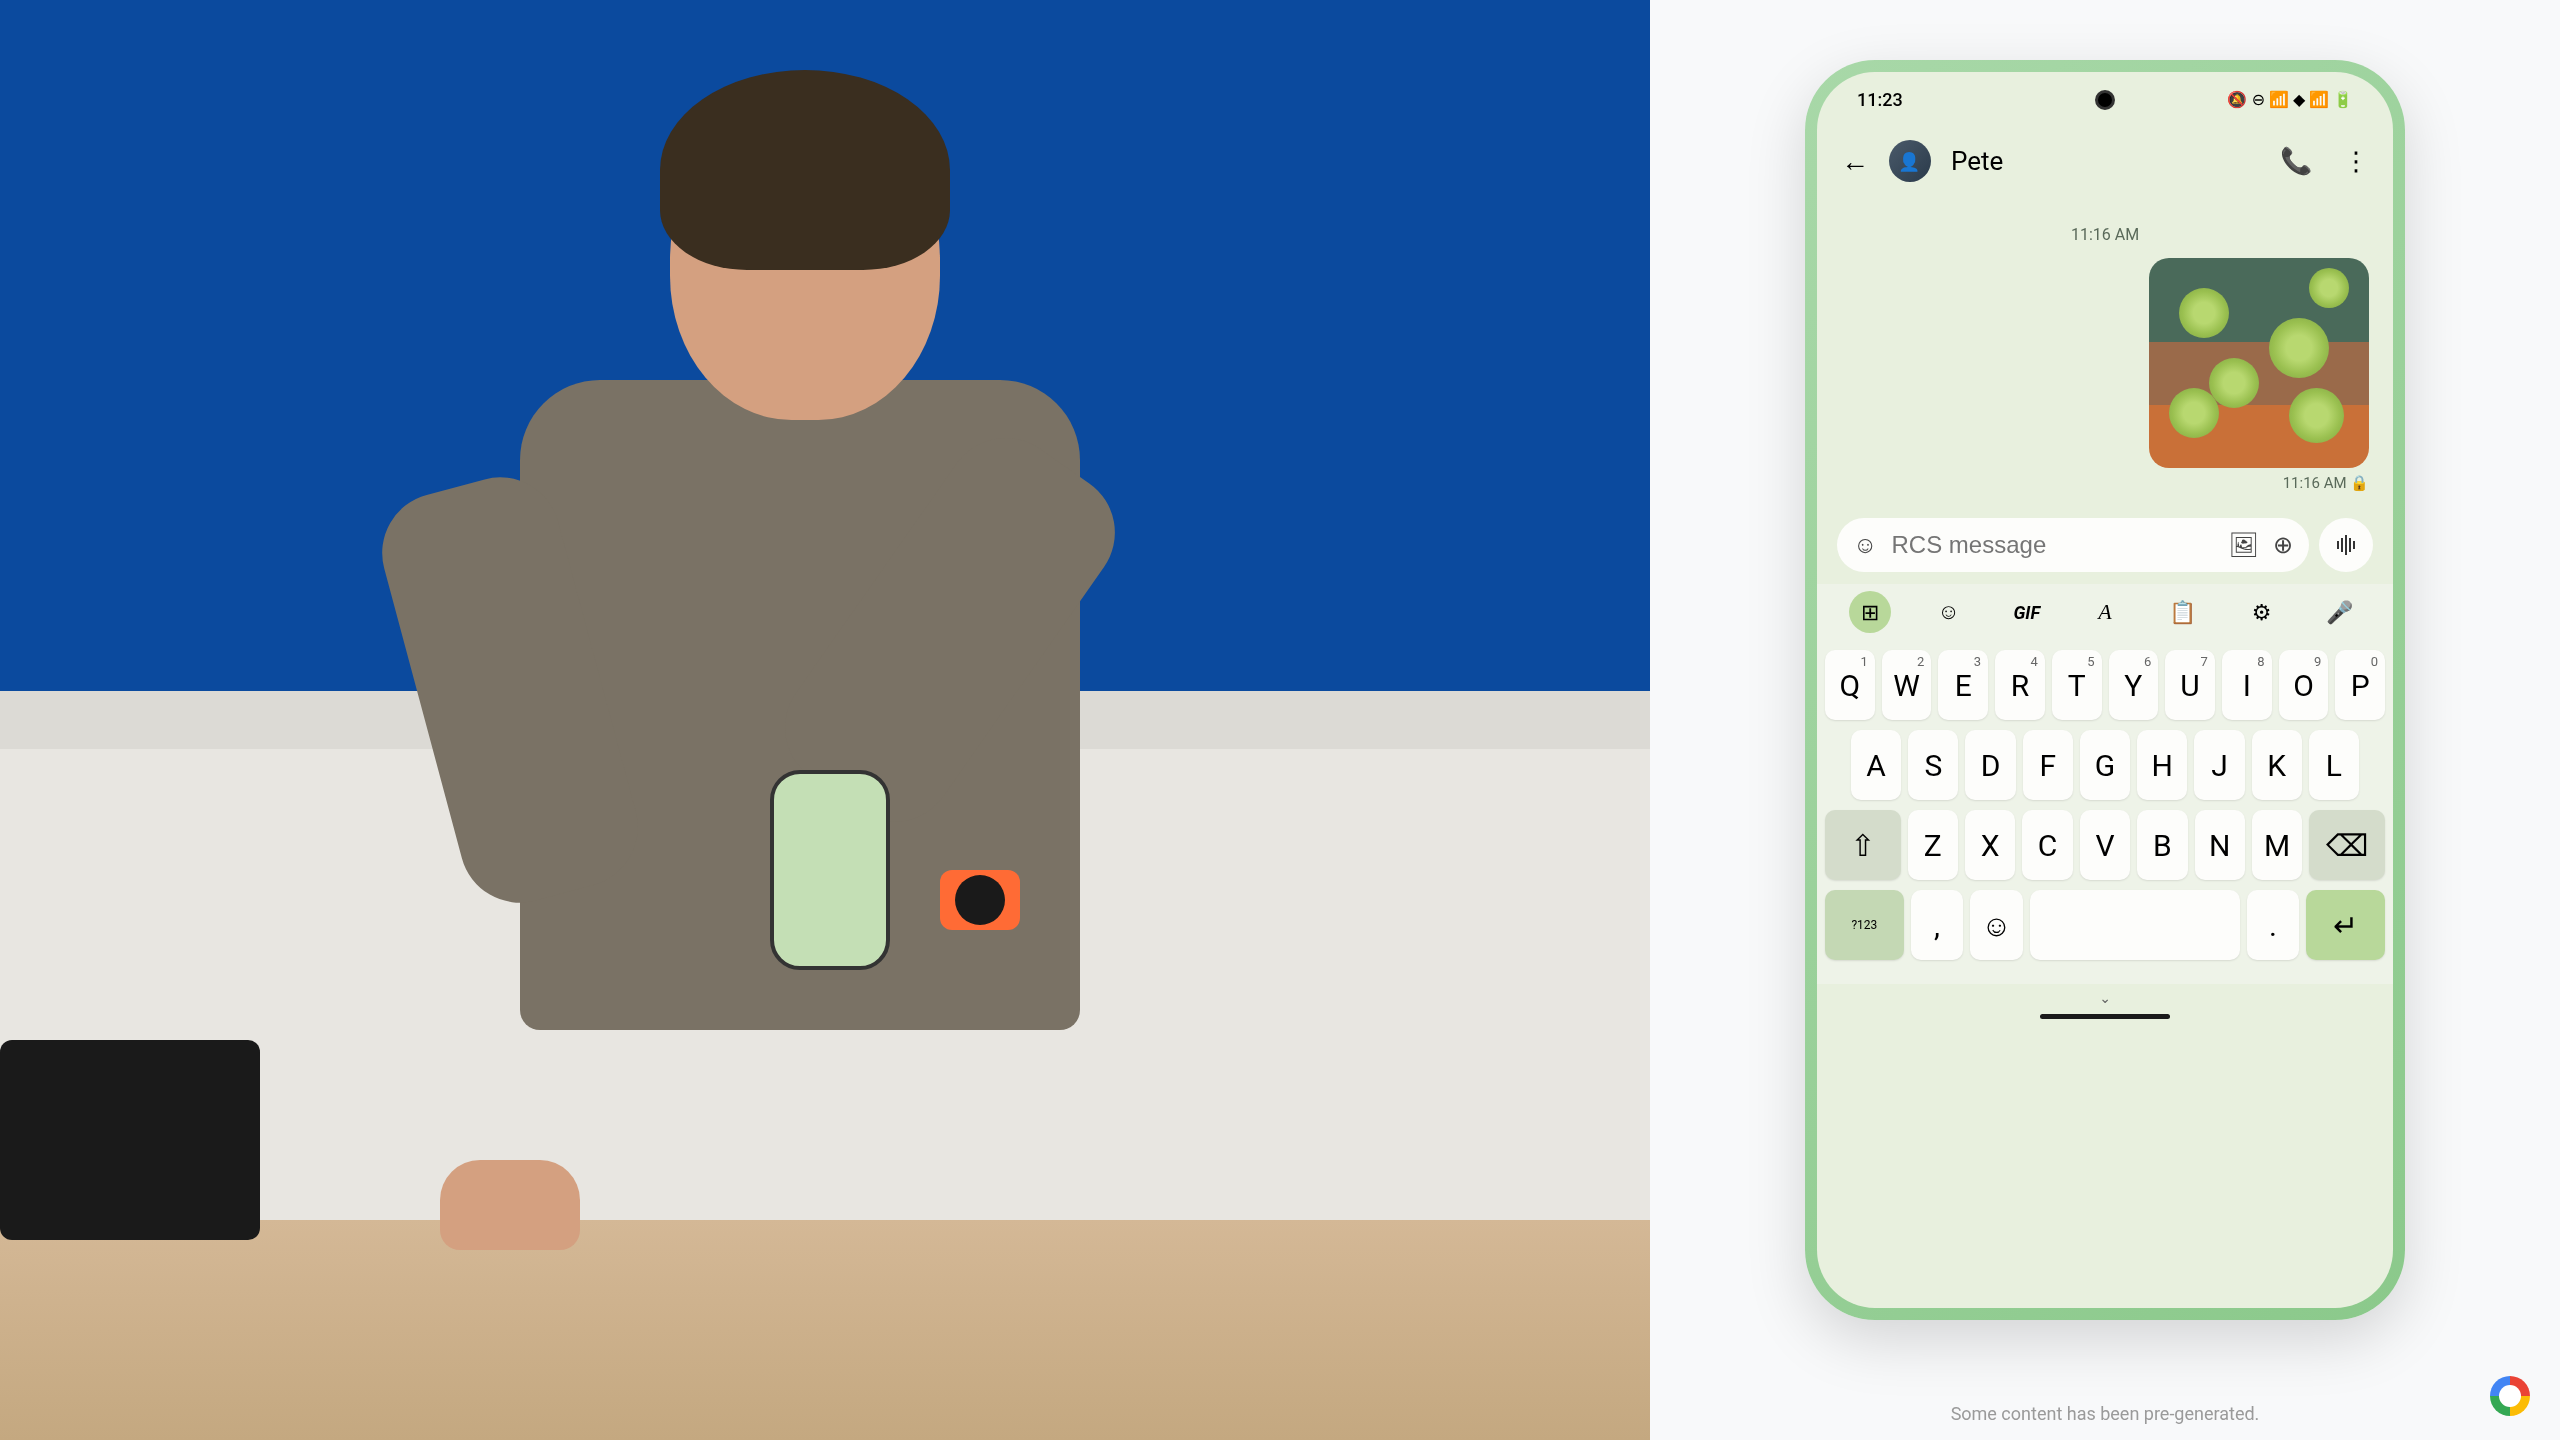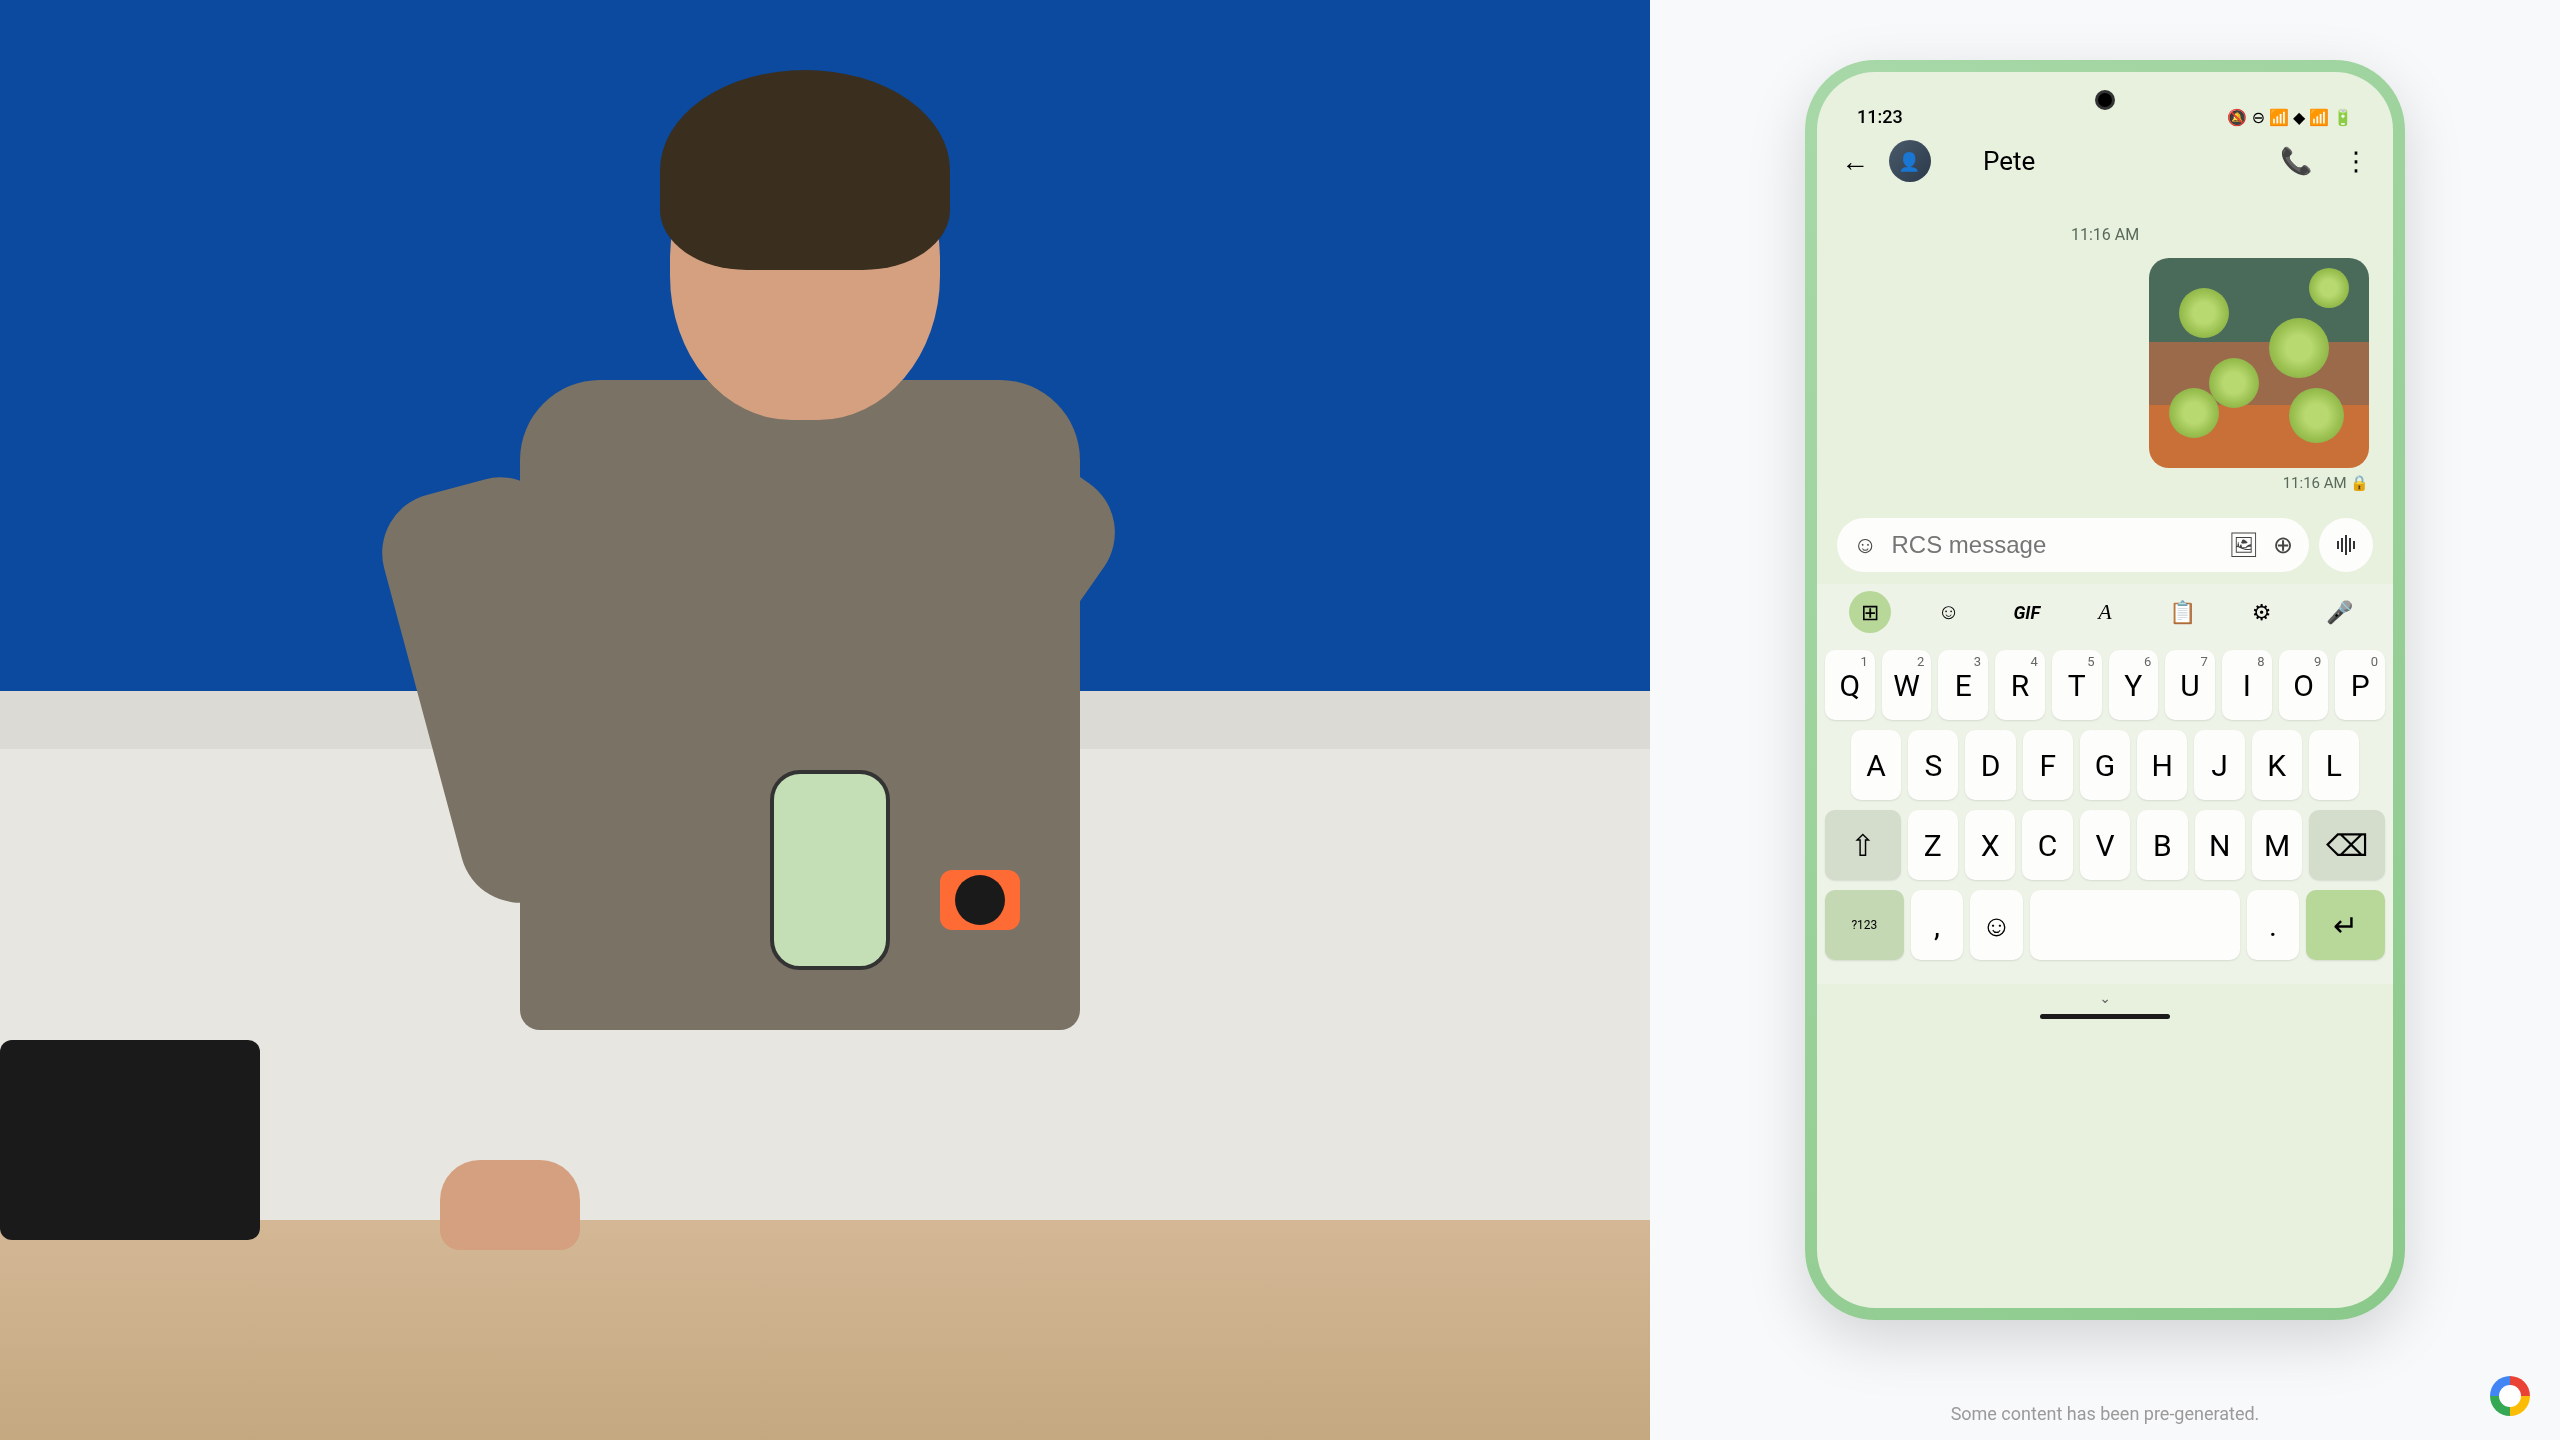--- a/index.html
+++ b/index.html
@@ -16,28 +16,28 @@
 .watch-face { position: absolute; left: 15px; top: 5px; width: 50px; height: 50px; background: #1a1a1a; border-radius: 50%; }
 .hand-desk { position: absolute; left: 120px; top: 1080px; width: 140px; height: 90px; background: #d4a080; border-radius: 40px 40px 20px 20px; }
 .laptop { position: absolute; left: 0; top: 1040px; width: 260px; height: 200px; background: #1a1a1a; border-radius: 12px; }
 .desk { position: absolute; bottom: 0; left: 0; right: 0; height: 220px; background: linear-gradient(to bottom, #d4b896 0%, #c4a880 100%); }
 
 .right-panel { width: 910px; height: 100%; background: #f8f9fa; display: flex; flex-direction: column; align-items: center; padding-top: 60px; position: relative; }
 .phone-wrapper { width: 600px; height: 1260px; background: linear-gradient(135deg, #a8d8a8, #8bc98b); border-radius: 70px; padding: 12px; position: relative; box-shadow: 0 20px 60px rgba(0,0,0,0.15); }
 .phone-inner { width: 100%; height: 100%; background: #e8f0de; border-radius: 58px; position: relative; overflow: hidden; }
 .camera { position: absolute; top: 18px; left: 50%; transform: translateX(-50%); width: 20px; height: 20px; background: #000; border-radius: 50%; border: 3px solid #333; z-index: 10; }
 
-.status-bar { height: 55px; display: flex; justify-content: space-between; align-items: flex-end; padding: 0 40px; font-size: 18px; }
+.status-bar { height: 55px; display: flex; justify-content: space-between; align-items: center; padding: 0 40px; font-size: 18px; }
 .status-time { font-weight: 500; }
 .status-icons { display: flex; gap: 6px; align-items: center; font-size: 16px; }
 
 .chat-header { height: 68px; display: flex; align-items: center; padding: 0 24px; gap: 20px; }
 .back-arrow { font-size: 28px; cursor: pointer; }
 .avatar { width: 42px; height: 42px; background: linear-gradient(135deg, #4a5a6a, #2a3a4a); border-radius: 50%; display: flex; align-items: center; justify-content: center; font-size: 18px; }
-.contact-name { font-size: 26px; font-weight: 400; flex: 1; margin-left: 32px; }
+.contact-name { font-size: 26px; font-weight: 400; flex: 1; }
 .header-icons { display: flex; gap: 30px; }
 .phone-icon, .more-icon { font-size: 26px; cursor: pointer; }
 
 .chat-body { padding: 16px 24px; flex: 1; }
 .msg-in { background: #f4f6ee; border-radius: 22px; padding: 18px 22px; font-size: 21px; line-height: 1.45; max-width: 85%; margin-bottom: 20px; }
 .underline { text-decoration: underline; }
 .timestamp-center { text-align: center; font-size: 16px; color: #5a6a5a; margin: 14px 0; }
 .msg-out { background: #5a7a3a; color: white; border-radius: 22px; padding: 14px 20px; font-size: 20px; margin-left: auto; width: fit-content; max-width: 70%; margin-bottom: 8px; }
 .image-attach { margin-left: auto; width: 220px; height: 210px; border-radius: 20px; background: linear-gradient(to bottom, #4a6a5a 0%, #4a6a5a 40%, #9a6a4a 40%, #9a6a4a 70%, #c97038 70%); position: relative; overflow: hidden; margin-bottom: 6px; }
 .pickle { position: absolute; width: 50px; height: 50px; background: radial-gradient(circle, #b8d870 30%, #9ac050 60%, #7aa040 100%); border-radius: 50%; }

